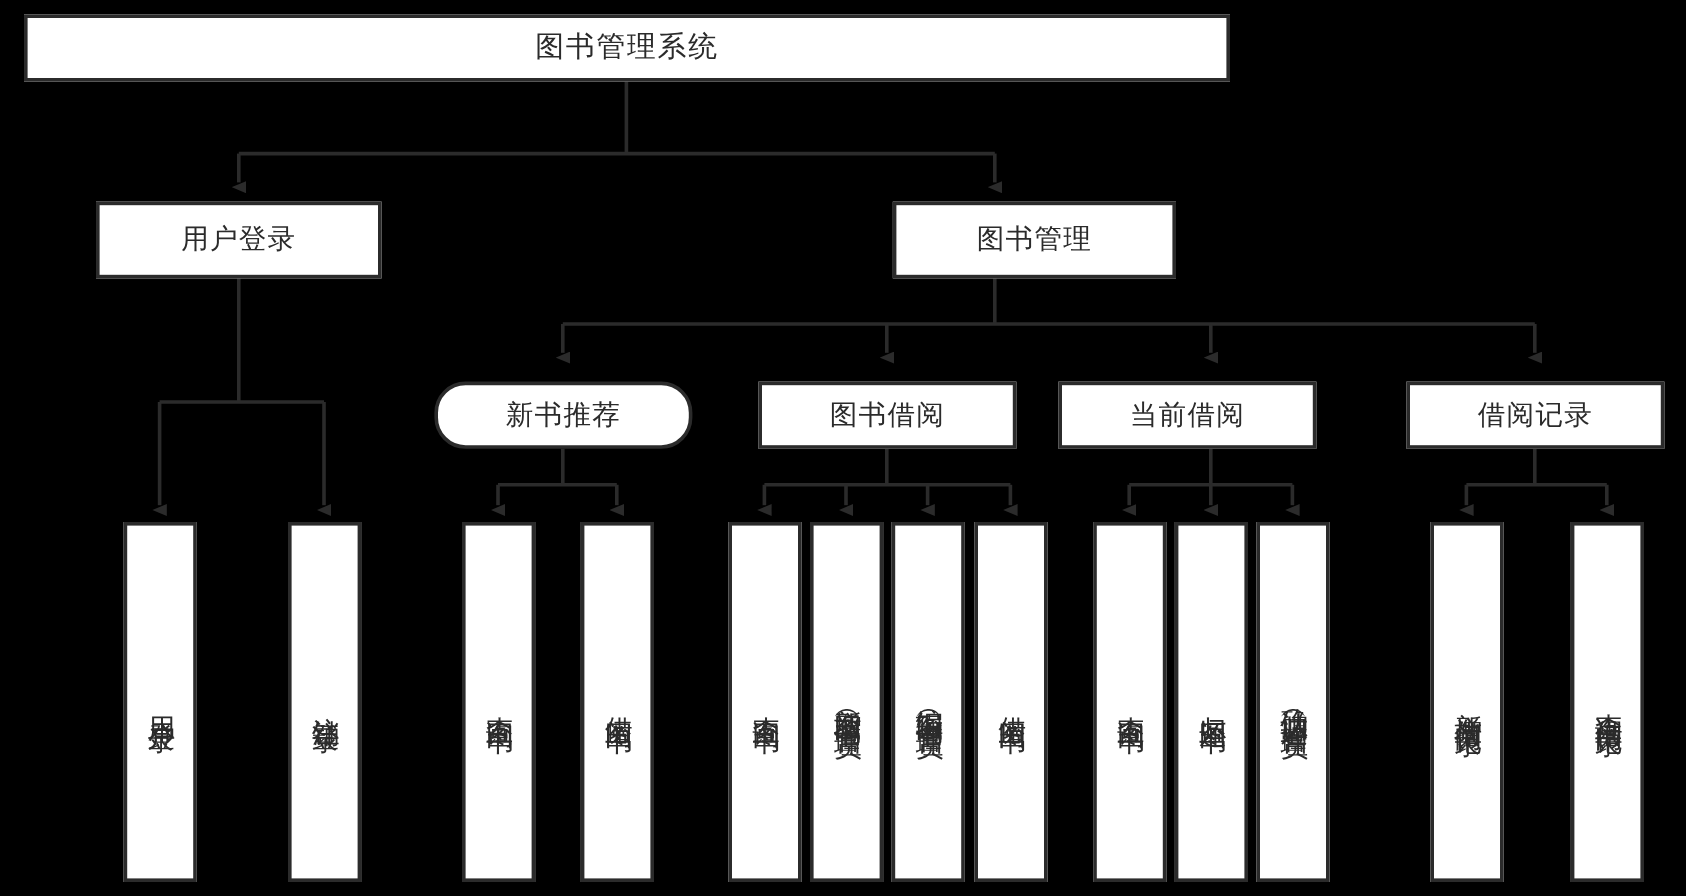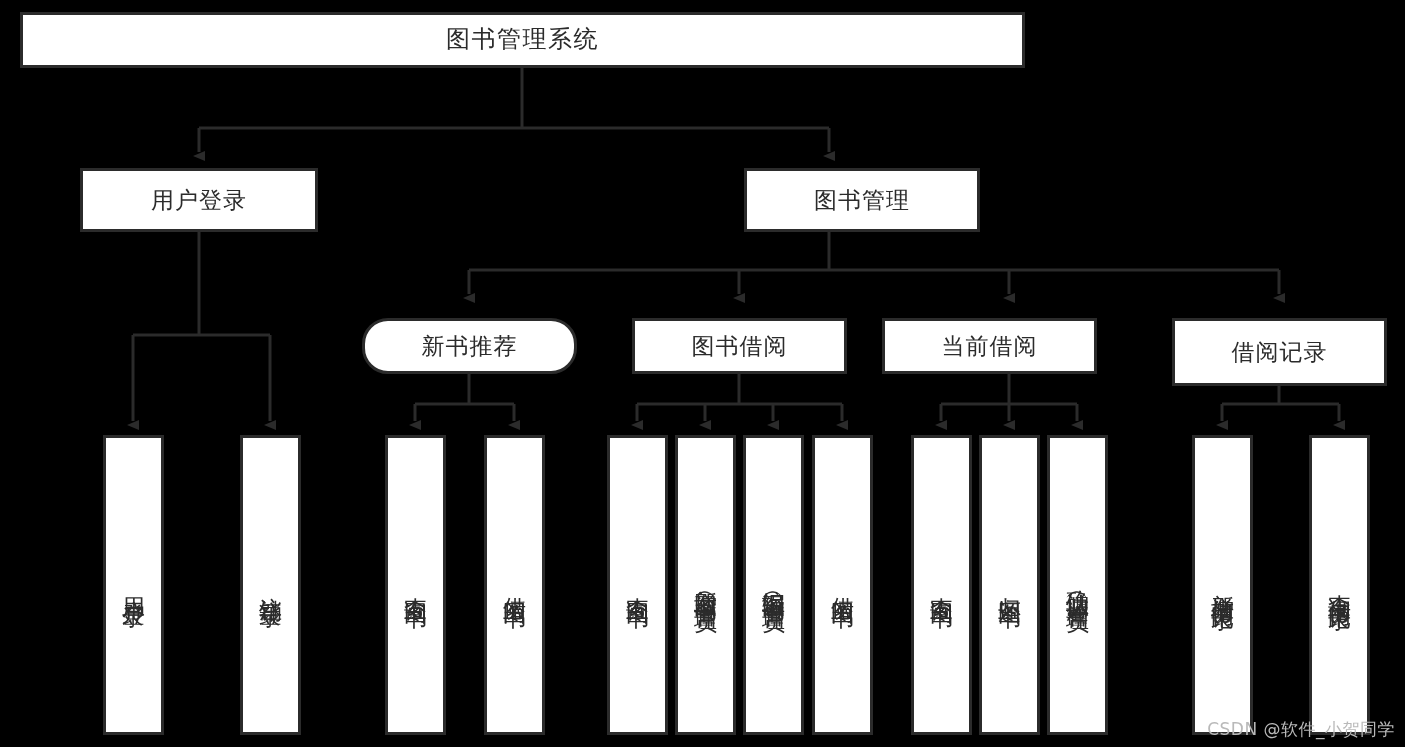--- a/index.html
+++ b/index.html
@@ -143,21 +143,21 @@
 
   <div class="node horiz" style="left:362px;top:318px;width:215px;height:56px;border-radius:26px;">
     <span class="label">新书推荐</span>
   </div>
   <div class="node horiz" style="left:632px;top:318px;width:215px;height:56px;">
     <span class="label">图书借阅</span>
   </div>
   <div class="node horiz" style="left:882px;top:318px;width:215px;height:56px;">
     <span class="label">当前借阅</span>
   </div>
-  <div class="node horiz" style="left:1172px;top:318px;width:215px;height:68px;">
+  <div class="node horiz" style="left:1172px;top:318px;width:215px;height:56px;">
     <span class="label">借阅记录</span>
   </div>
 
   <div class="node vert" style="left:103px;top:435px;width:61px;height:300px;">
     <span class="label">用户登录</span>
   </div>
   <div class="node vert" style="left:240px;top:435px;width:61px;height:300px;">
     <span class="label">注销登录</span>
   </div>
 
@@ -191,15 +191,14 @@
     <span class="label">确认归还（管理员）</span>
   </div>
 
   <div class="node vert" style="left:1192px;top:435px;width:61px;height:300px;">
     <span class="label">新增借阅记录</span>
   </div>
   <div class="node vert" style="left:1309px;top:435px;width:61px;height:300px;">
     <span class="label">查询借阅记录</span>
   </div>
 
-  <div class="watermark">CSDN @软件_小贺同学</div>
 
 </div>
 
 </body></html>

